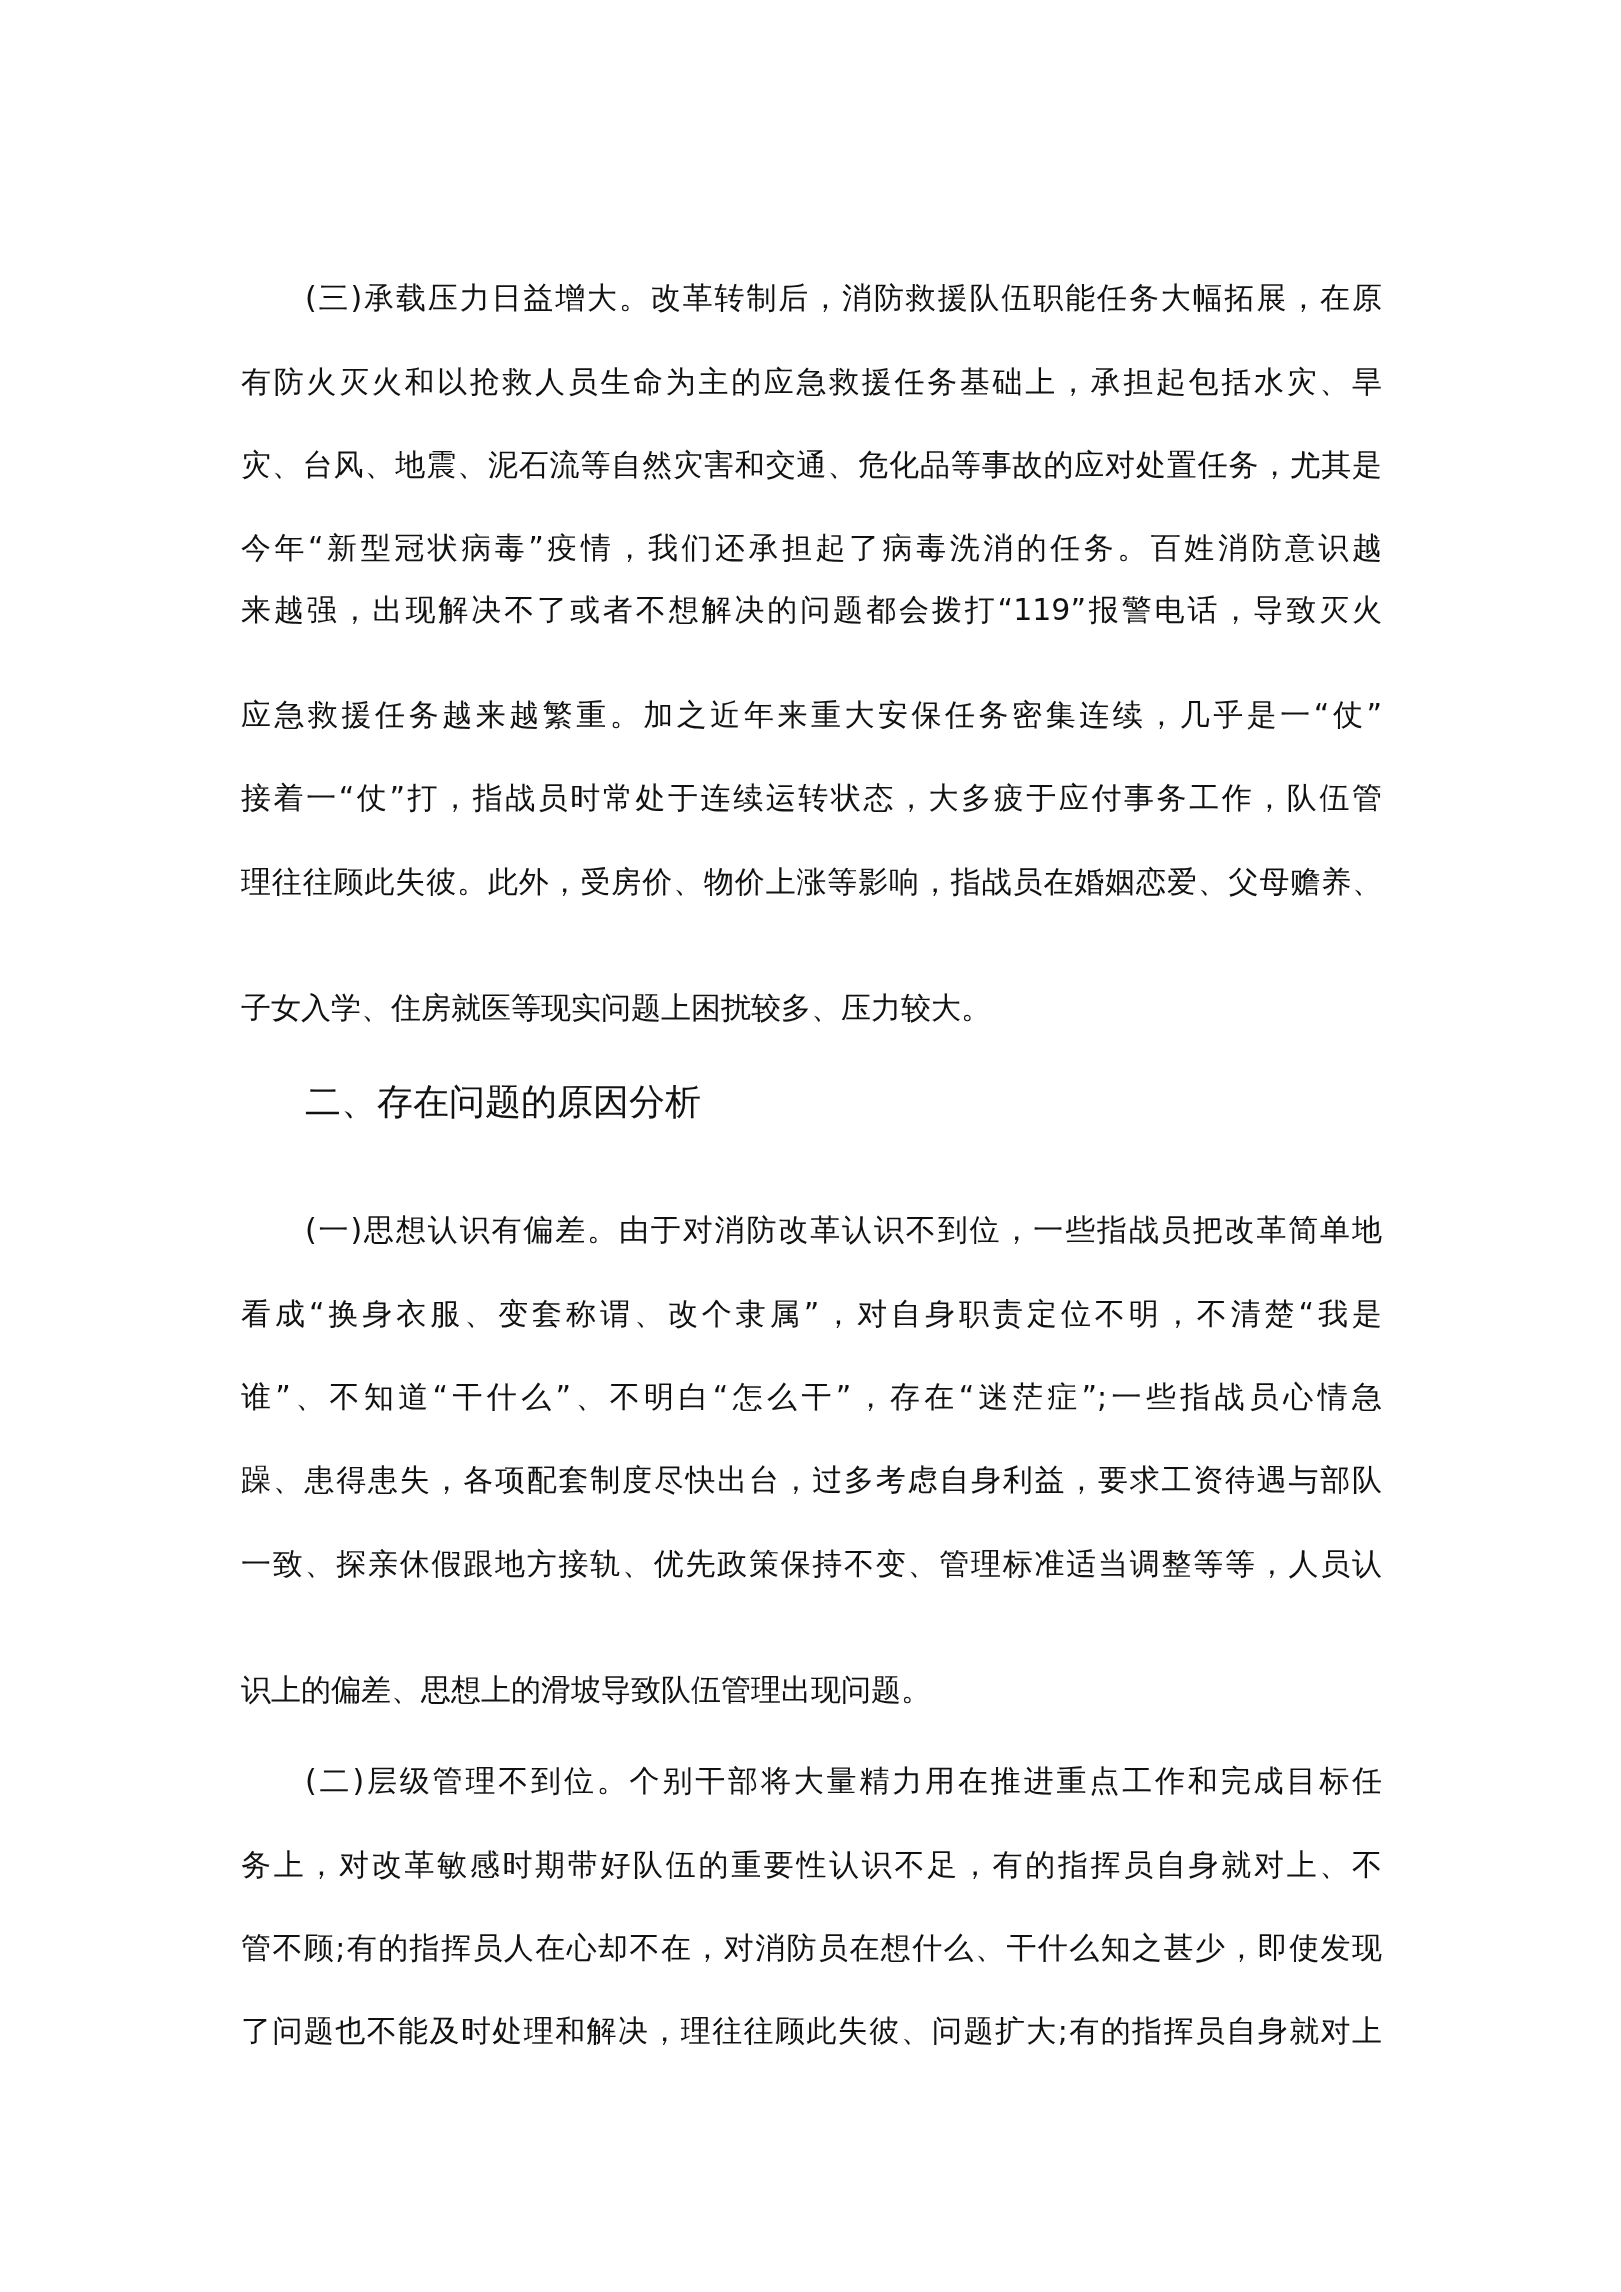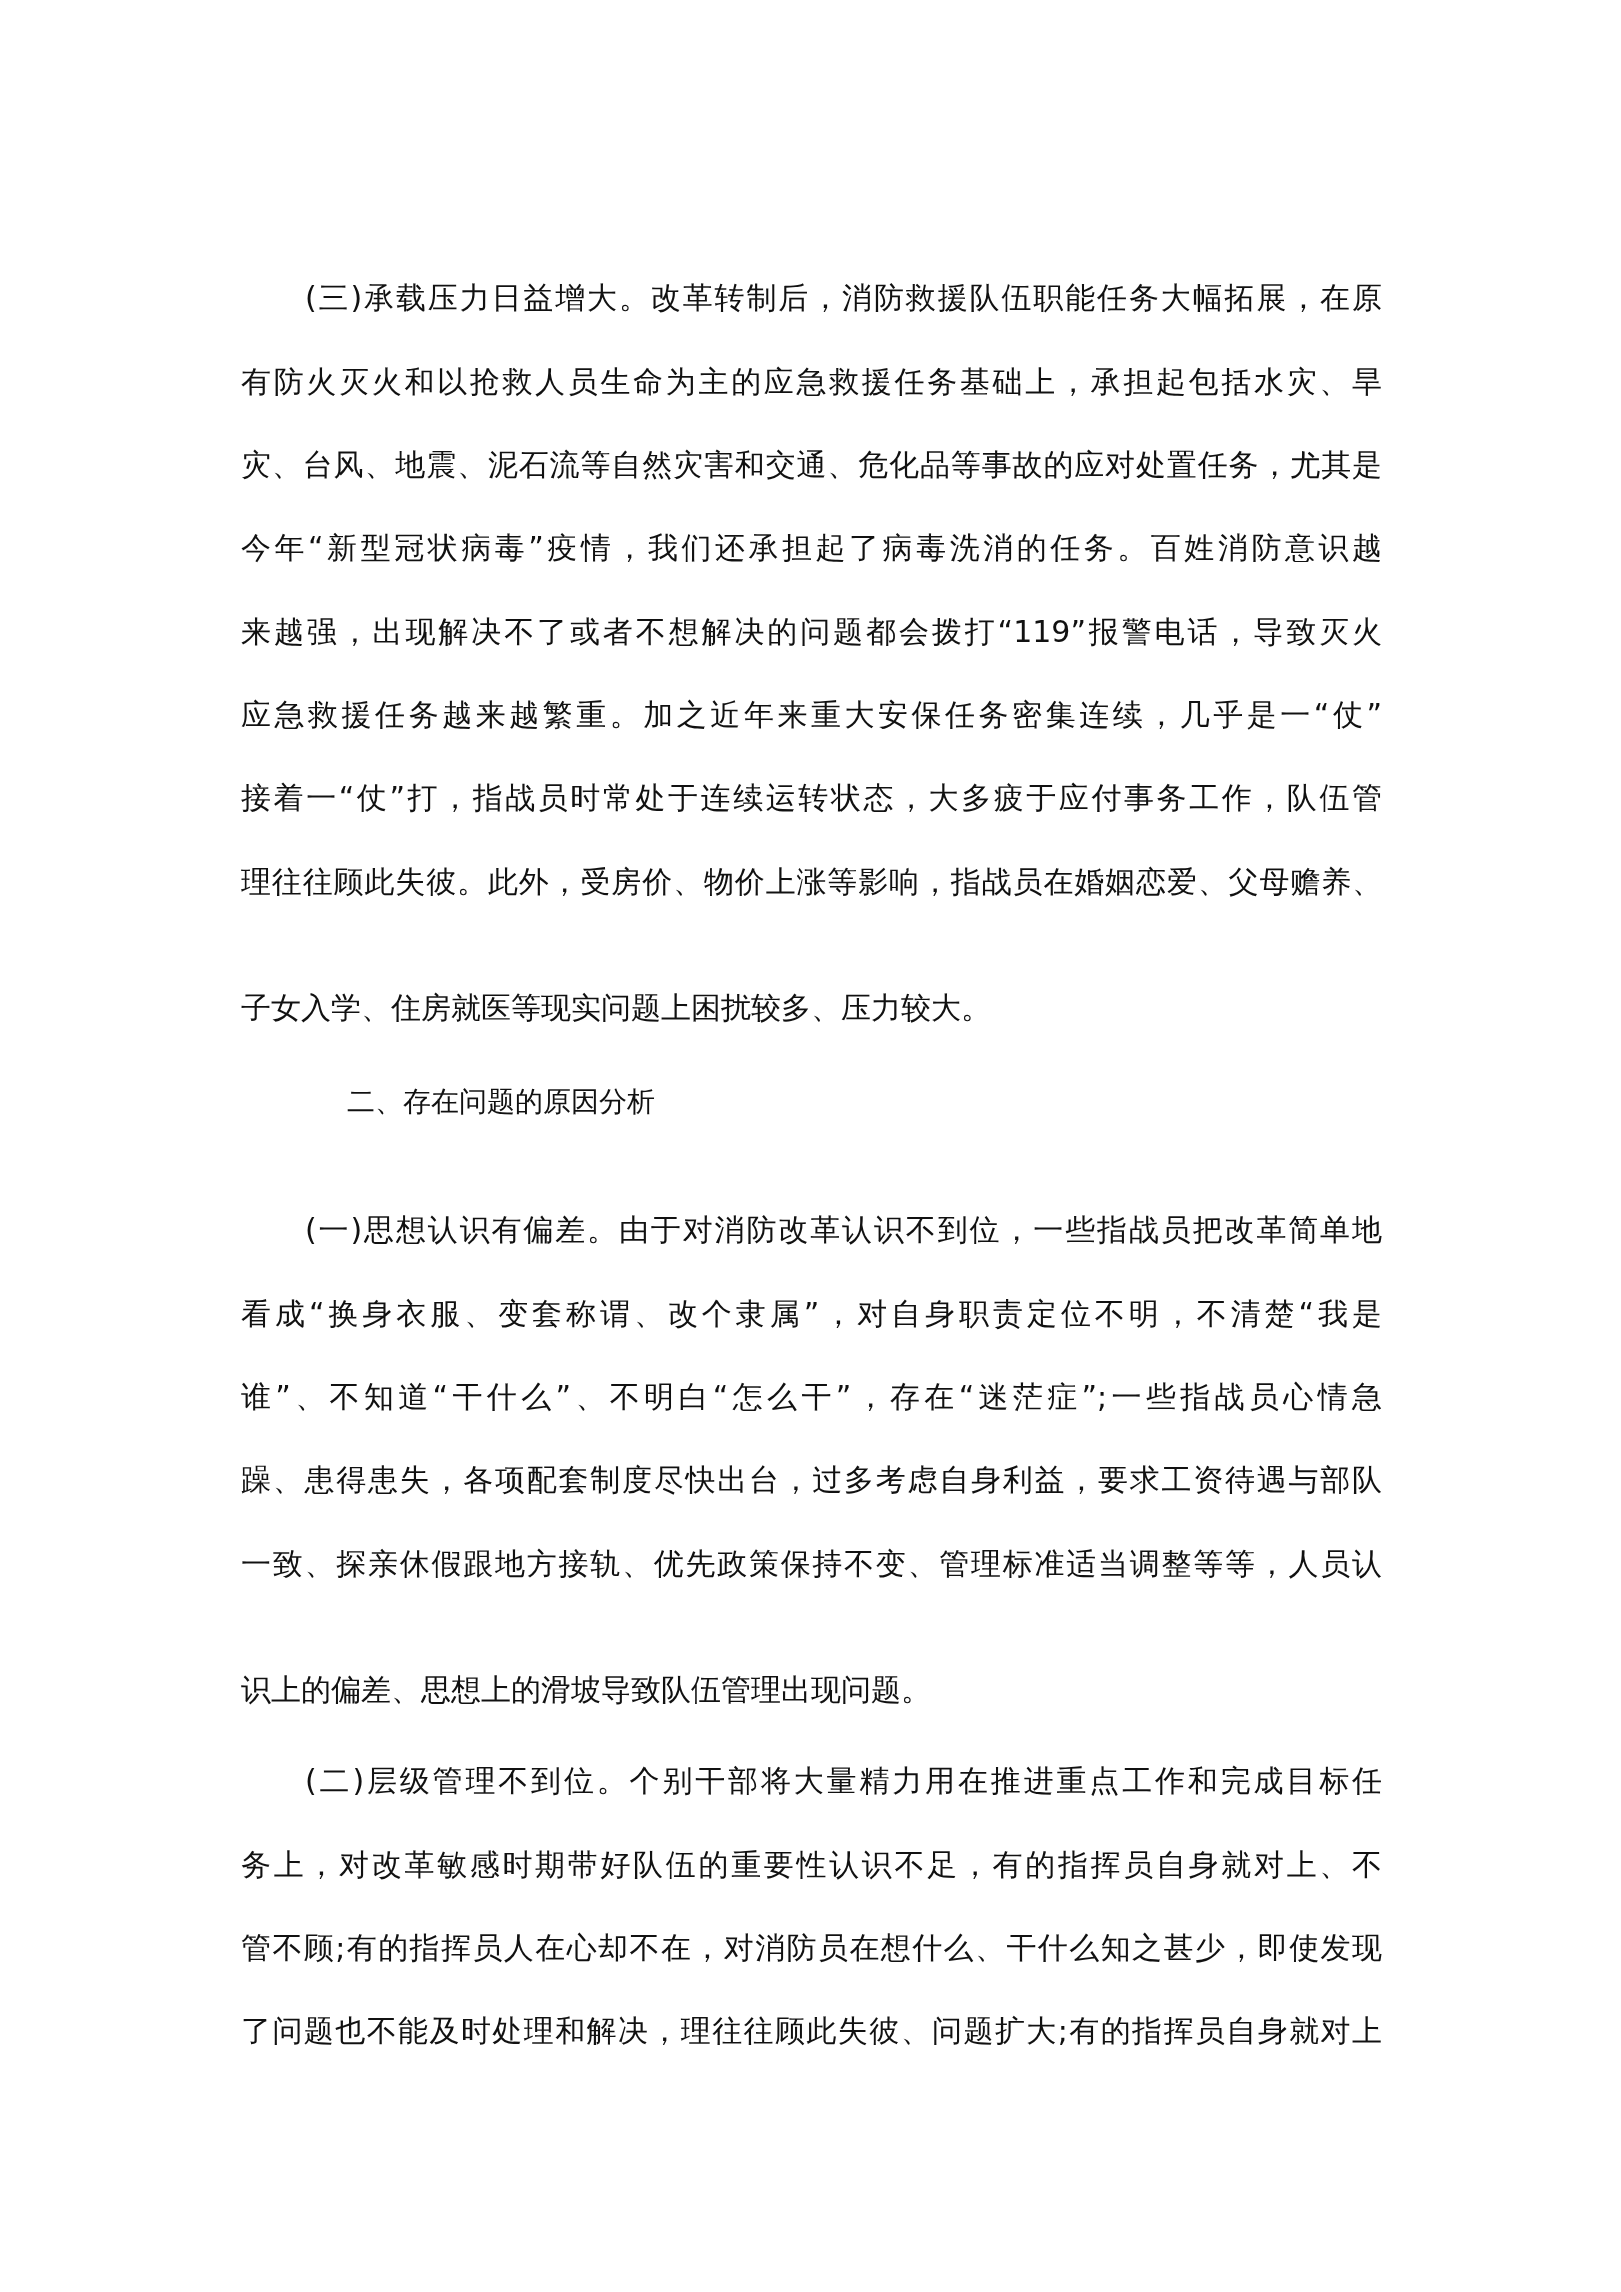--- a/index.html
+++ b/index.html
@@ -39,37 +39,36 @@
     width: 1077px;
   }
   .line.last {
     text-align-last: left;
     margin-top: 43px;
   }
   .heading {
     position: absolute;
     left: 305px;
     height: 39px;
-    font-size: 28px;
+    font-size: 36px;
     line-height: 39px;
     white-space: nowrap;
-    margin-left: 42px;
   }
 </style>
 </head>
 <body>
 
 <div class="page">
 
   <div>
     <div class="line indent" style="top:278px">(三)承载压力日益增大。改革转制后，消防救援队伍职能任务大幅拓展，在原</div>
     <div class="line" style="top:362px">有防火灭火和以抢救人员生命为主的应急救援任务基础上，承担起包括水灾、旱</div>
     <div class="line" style="top:445px">灾、台风、地震、泥石流等自然灾害和交通、危化品等事故的应对处置任务，尤其是</div>
     <div class="line" style="top:528px">今年“新型冠状病毒”疫情，我们还承担起了病毒洗消的任务。百姓消防意识越</div>
-    <div class="line" style="top:612px">来越强，出现解决不了或者不想解决的问题都会拨打“119”报警电话，导致灭火</div>
+    <div class="line" style="top:590px">来越强，出现解决不了或者不想解决的问题都会拨打“119”报警电话，导致灭火</div>
     <div class="line" style="top:695px">应急救援任务越来越繁重。加之近年来重大安保任务密集连续，几乎是一“仗”</div>
     <div class="line" style="top:778px">接着一“仗”打，指战员时常处于连续运转状态，大多疲于应付事务工作，队伍管</div>
     <div class="line" style="top:862px">理往往顾此失彼。此外，受房价、物价上涨等影响，指战员在婚姻恋爱、父母赡养、</div>
     <div class="line last" style="top:945px">子女入学、住房就医等现实问题上困扰较多、压力较大。</div>
   </div>
 
   <div class="heading" style="top:1082px">二、存在问题的原因分析</div>
 
   <div>
     <div class="line indent" style="top:1210px">(一)思想认识有偏差。由于对消防改革认识不到位，一些指战员把改革简单地</div>

